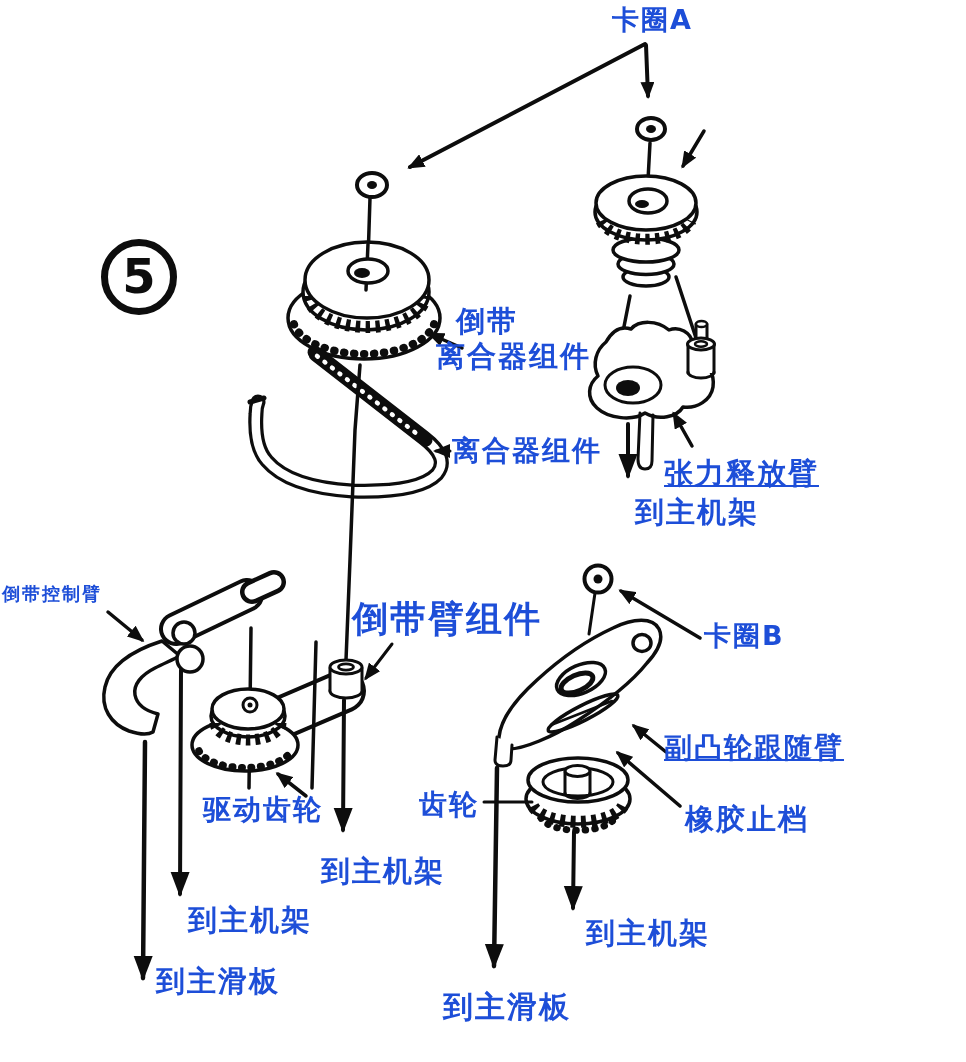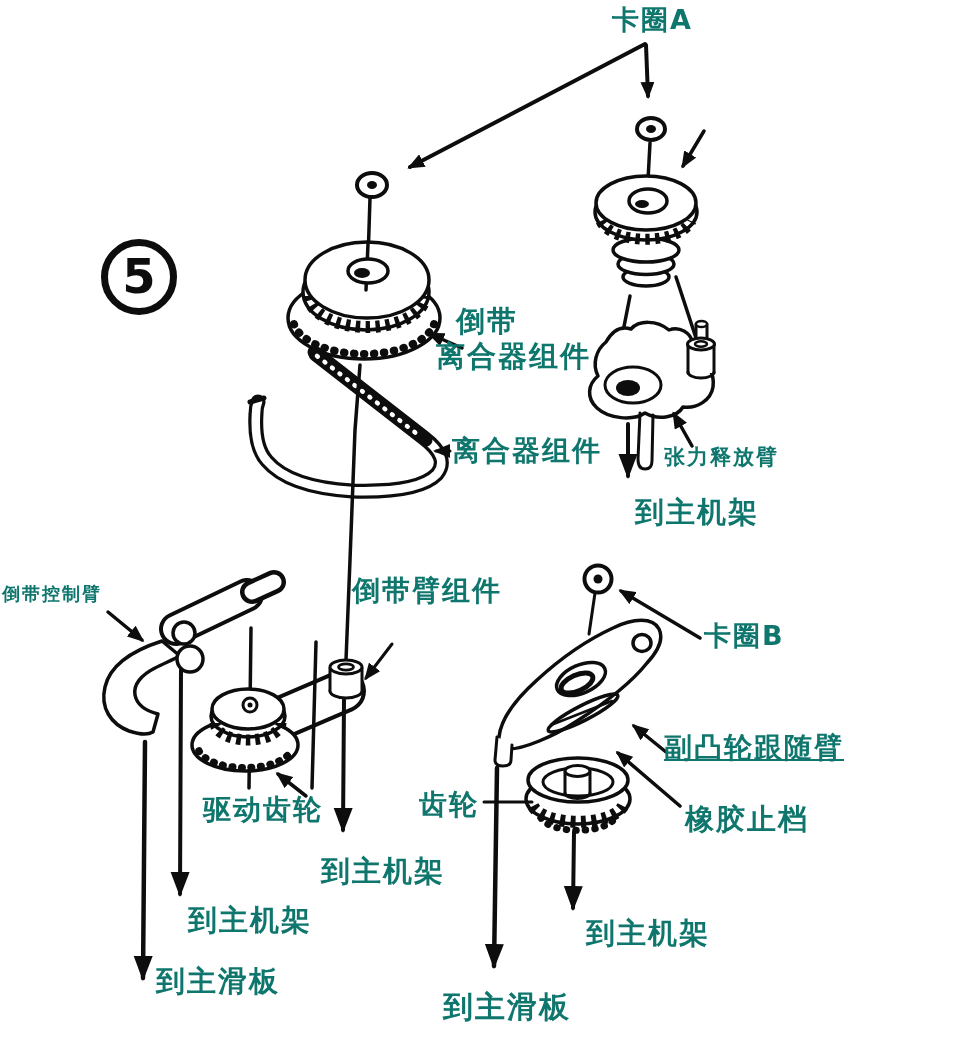--- a/index.html
+++ b/index.html
@@ -3,21 +3,21 @@
 <meta charset="utf-8">
 <style>
   html,body { margin:0; padding:0; background:#e8e8e4; }
   .stage {
     position:relative; width:966px; height:1062px; margin:0 auto;
     background:#ffffff; overflow:hidden;
     font-family:"DejaVu Sans","Liberation Sans",sans-serif;
   }
   .stage svg { position:absolute; left:0; top:0; }
   .label {
-    position:absolute; white-space:nowrap; color:#0f766e;
+    position:absolute; white-space:nowrap; color:#1d4ed8;
     font-weight:bold; font-size:28px; line-height:1.05; letter-spacing:2px;
     font-family:"DejaVu Sans","Liberation Sans",sans-serif;
   }
   .fig-badge {
     position:absolute; left:101px; top:239px; width:62px; height:62px;
     border:7px solid #0d0d0d; border-radius:50%;
     text-align:center; font-weight:bold; font-size:48px; line-height:60px;
     color:#0d0d0d;
   }
 </style>
@@ -192,27 +192,27 @@
   <div class="fig-badge">5</div>
 
   <div class="label" style="left:612px; top:6px; font-size:27px;">卡圈A</div>
 
 
   <div class="label" style="left:456px; top:306px; font-size:29px;text-align:right;">倒带</div>
   <div class="label" style="left:436px; top:341px; font-size:29px;">离合器组件</div>
 
   <div class="label" style="left:452px; top:436px; font-size:28px;">离合器组件</div>
 
-  <div class="label" style="left:664px; top:446px; font-size:21px;">张力释放臂</div>
+  <div class="label" style="left:664px; top:458px; font-size:29px;text-decoration:underline;">张力释放臂</div>
 
   <div class="label" style="left:635px; top:497px; font-size:29px;">到主机架</div>
 
   <div class="label" style="left:2px; top:585px; font-size:18px;">倒带控制臂</div>
 
-  <div class="label" style="left:352px; top:576px; font-size:28px;">倒带臂组件</div>
+  <div class="label" style="left:352px; top:600px; font-size:36px;">倒带臂组件</div>
 
   <div class="label" style="left:704px; top:622px; font-size:27px;">卡圈B</div>
 
   <div class="label" style="left:664px; top:733px; font-size:28px;text-decoration:underline;">副凸轮跟随臂</div>
 
   <div class="label" style="left:203px; top:795px; font-size:28px;">驱动齿轮</div>
 
   <div class="label" style="left:419px; top:790px; font-size:28px;">齿轮</div>
 
   <div class="label" style="left:685px; top:804px; font-size:29px;text-align:right;">橡胶止档</div>

